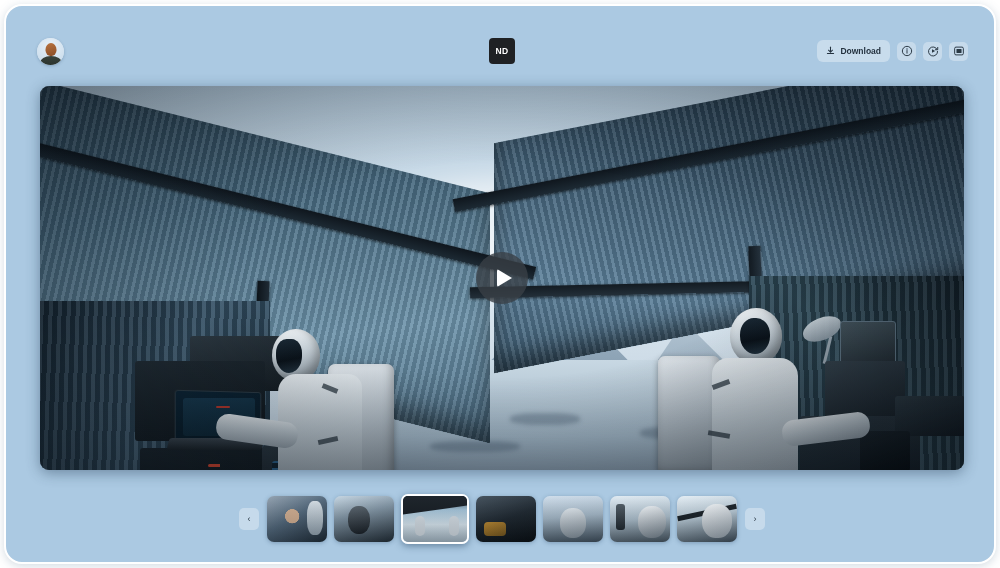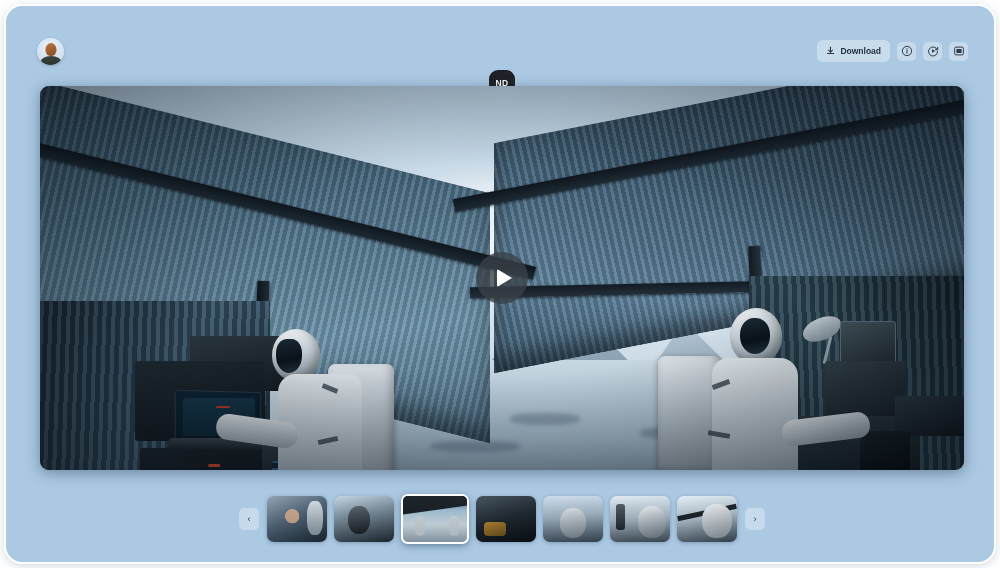--- a/index.html
+++ b/index.html
@@ -65,30 +65,29 @@
     position: absolute;
     left: 50%; top: 32px;
     transform: translateX(-50%);
     display: flex;
     align-items: center;
     gap: 10px;
     white-space: nowrap;
   }
   .logo-badge {
     width: 26px; height: 26px;
-    border-radius: 9px;
+    border-radius: 4px;
     background: #1f2124;
     color: #ffffff;
     font-size: 8.5px;
     font-weight: bold;
     letter-spacing: 0.3px;
     display: flex;
     align-items: center;
     justify-content: center;
-    margin-top: 32px;
   }
   .page-title {
     font-size: 15.5px;
     font-weight: bold;
     color: #1c2a36;
     letter-spacing: -0.1px;
   }
 
   .topbar-actions {
     position: absolute;

